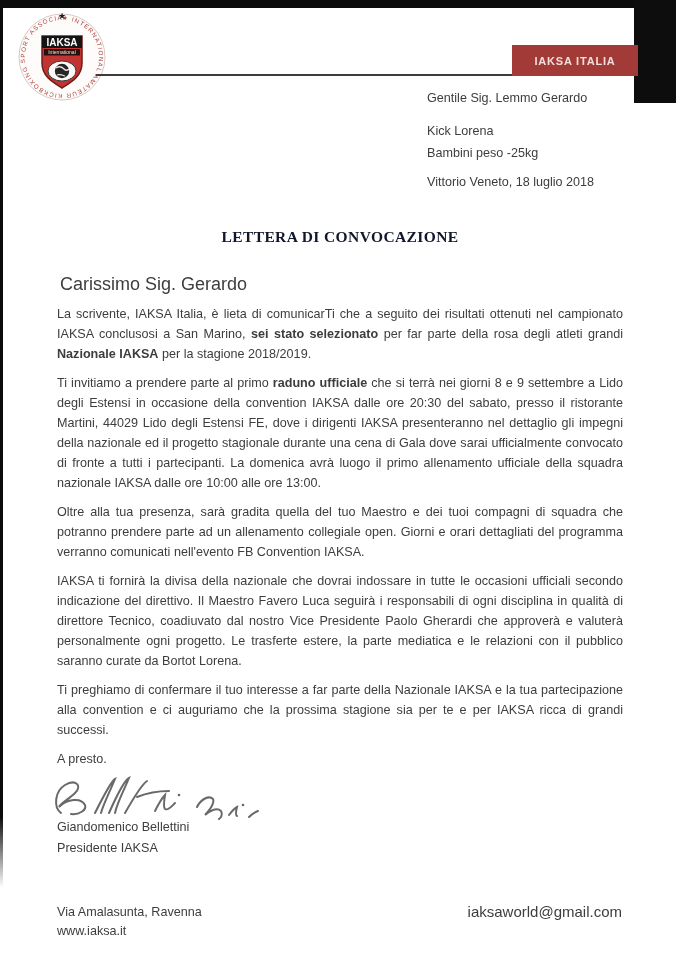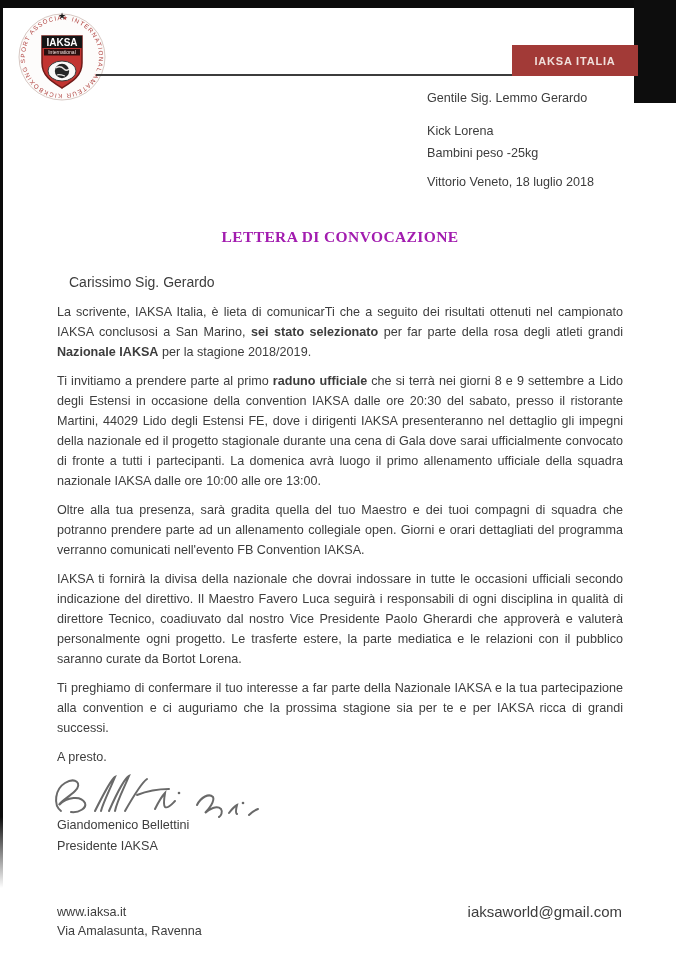--- a/index.html
+++ b/index.html
@@ -28,23 +28,23 @@
   .recipient .r1{margin:0 0 17px 0;}
   .recipient .r2{margin:0;}
   .recipient .r3{margin:6px 0 0 0;}
   .recipient .r4{margin:13px 0 0 0;}
 
   
   .content{position:absolute;left:57px;top:228px;width:566px;}
   .title{
     text-align:center;margin:0 0 28px 0;
     font-family:"Liberation Serif","DejaVu Serif",serif;
-    font-size:15.5px;font-weight:bold;letter-spacing:.4px;color:#a21caf;
+    font-size:15.5px;font-weight:bold;letter-spacing:.4px;color:#0f172a;
   }
-  .salutation{margin:12px;font-size:14px;}
+  .salutation{margin:3px;font-size:18px;}
   .par{
     margin:9px 0 0 0;font-size:12.6px;line-height:20px;
     text-align:justify;
   }
   .par b,.par span.b{font-weight:bold;}
   .closing{margin:9px 0 0 0;font-size:12.6px;line-height:20px;}
 
   .sig-block{margin-top:4px;}
   .sig-svg{display:block;margin-left:-6px;}
   .sig-name{margin:-14px 0 0 0;font-size:12.6px;line-height:21px;}
@@ -124,16 +124,16 @@
         <circle cx="192" cy="32" r="1.3" fill="#4f4f4f" stroke="none"></circle>
         <path d="M198,44 C201,41 204,39 207,38"></path>
       </g>
     </svg>
     <p class="sig-name">Giandomenico Bellettini</p>
     <p class="sig-role">Presidente IAKSA</p>
   </div>
 </div>
 
 <div class="footer-left">
+  <div>Via Amalasunta, Ravenna</div>
   <div>www.iaksa.it</div>
-  <div>Via Amalasunta, Ravenna</div>
 </div>
 <div class="footer-right">iaksaworld@gmail.com</div>
 
 </body></html>

